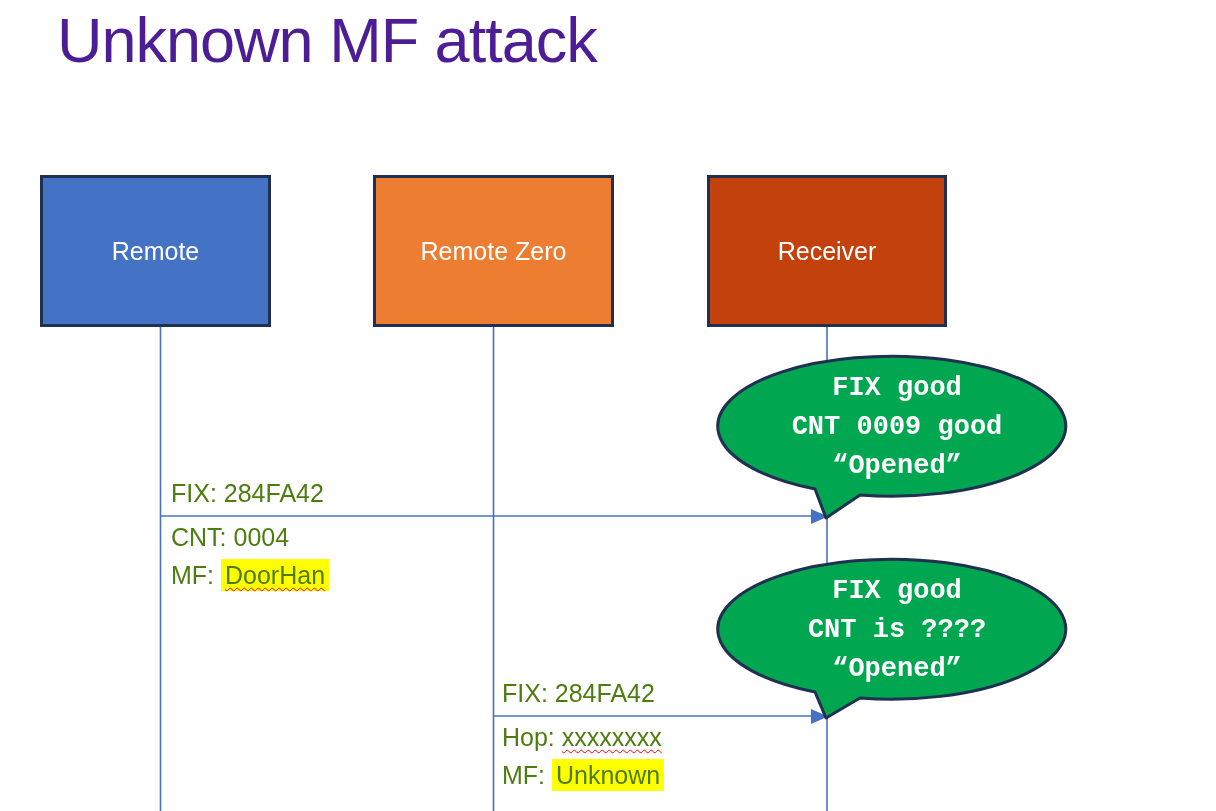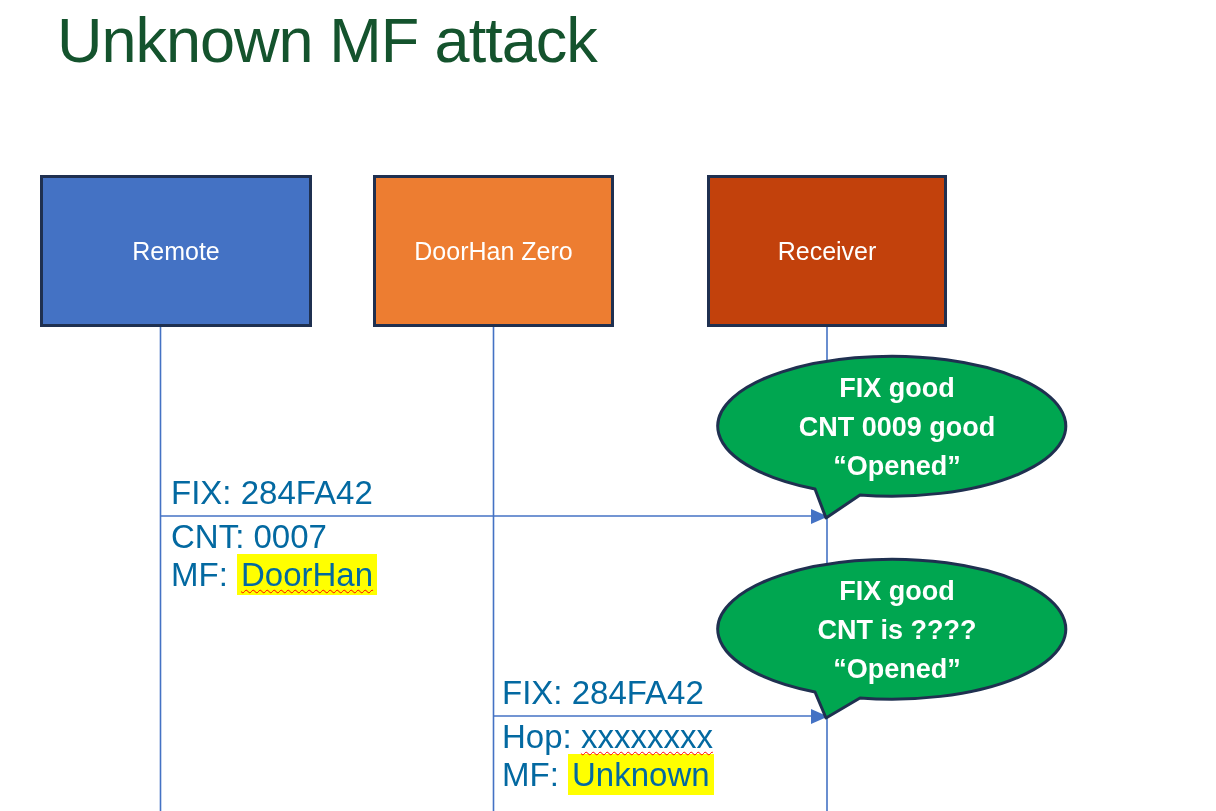--- a/index.html
+++ b/index.html
@@ -2,43 +2,43 @@
 <html><head>
 <meta charset="utf-8">
 <style>
   html,body{margin:0;padding:0;background:#ffffff;}
   .stage{
     position:relative;width:1216px;height:811px;background:#ffffff;overflow:hidden;
     font-family:"Liberation Sans","DejaVu Sans",sans-serif;
   }
   .title{
     position:absolute;left:57px;top:4px;margin:0;
-    font-size:63px;font-weight:300;letter-spacing:-1px;color:#14532d;
+    font-size:63px;font-weight:300;letter-spacing:-1px;color:#4c1d95;
   }
   svg.canvas{position:absolute;left:0;top:0;width:1216px;height:811px;}
   .actor{
     position:absolute;top:175px;height:152px;box-sizing:border-box;
     border:3px solid #1F3050;display:flex;align-items:center;justify-content:center;
     color:#ffffff;font-size:25px;
   }
-  .actor-remote{left:40px;width:272px;background:#4472C4;}
+  .actor-remote{left:40px;width:231px;background:#4472C4;}
   .actor-flipper{left:373px;width:241px;background:#ED7D31;}
   .actor-receiver{left:707px;width:240px;background:#c2410c;}
   .msg-line{
-    position:absolute;font-size:33px;color:#0369a1;white-space:nowrap;height:32px;line-height:32px;
+    position:absolute;font-size:25px;color:#4d7c0f;white-space:nowrap;height:32px;line-height:32px;
   }
   .hl{background:#FFFF00;padding:2px 4px;}
   .squiggle{
     text-decoration-line:underline;text-decoration-style:wavy;
     text-decoration-color:#FF0000;text-decoration-thickness:1px;
     text-underline-offset:3px;
   }
   .callout-text{
     position:absolute;left:737px;width:320px;text-align:center;
-    color:#ffffff;font-size:27px;font-weight:600;line-height:39px;
+    color:#ffffff;font-size:27px;font-weight:600;line-height:39px;font-family:Liberation Mono, monospace;
   }
   .ct-1{top:369px;}
   .ct-2{top:572px;}
 </style>
 </head>
 <body>
 
 <div class="stage">
 
   <h1 class="title">Unknown MF attack</h1>
@@ -57,28 +57,28 @@
 
     <path d="M 815 489 A 174 70 0 1 1 860 495 L 826 518 Z" fill="#00A650" stroke="#1F3050" stroke-width="3" stroke-linejoin="round"></path>
 
     <path d="M 815 692 A 174 70 0 1 1 860 698 L 826 718 Z" fill="#00A650" stroke="#1F3050" stroke-width="3" stroke-linejoin="round"></path>
   </svg>
 
   <div class="actor actor-remote">
     <span>Remote</span>
   </div>
   <div class="actor actor-flipper">
-    <span>DoorHan Zero</span>
+    <span>Remote Zero</span>
   </div>
   <div class="actor actor-receiver">
     <span>Receiver</span>
   </div>
 
   <div class="msg-line" style="left:171px;top:477px;">FIX: 284FA42</div>
-  <div class="msg-line" style="left:171px;top:521px;">CNT: 0007</div>
+  <div class="msg-line" style="left:171px;top:521px;">CNT: 0004</div>
   <div class="msg-line" style="left:171px;top:559px;">
     <span>MF: </span><span class="hl squiggle">DoorHan</span>
   </div>
 
   <div class="msg-line" style="left:502px;top:677px;">FIX: 284FA42</div>
   <div class="msg-line" style="left:502px;top:759px;">
     <span>MF: </span><span class="hl">Unknown</span>
   </div>
   <div class="msg-line" style="left:502px;top:721px;">
     <span>Hop: </span><span class="squiggle">xxxxxxxx</span>

